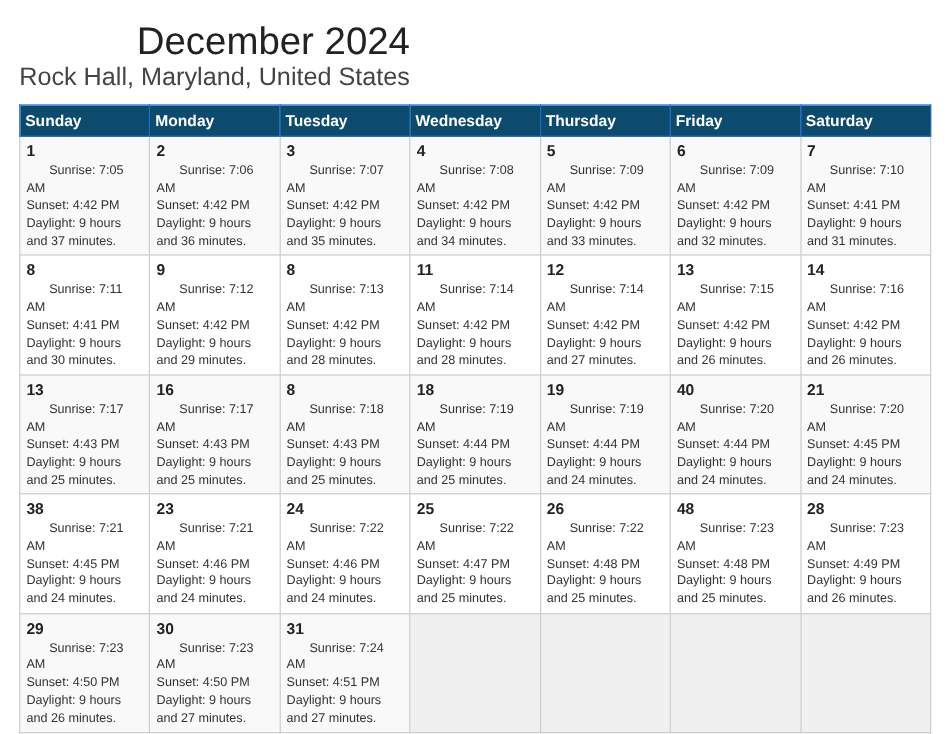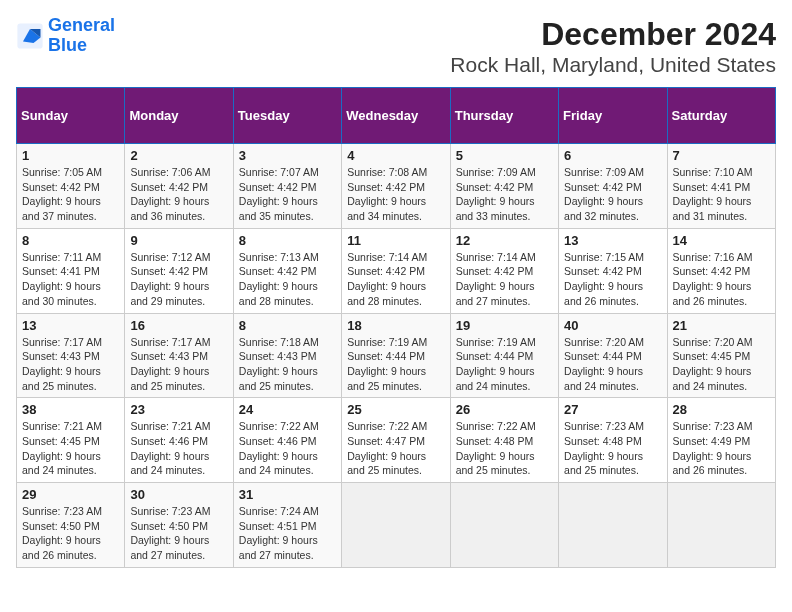--- a/index.html
+++ b/index.html
@@ -32,37 +32,37 @@
     }
     .logo-icon {
       width: 28px;
       height: 28px;
     }
     .title-block {
       text-align: right;
     }
     .title-block h1 {
       font-size: 32px;
-      font-weight: bold;
+      font-weight: normal;
       color: #222;
     }
     .title-block h2 {
       font-size: 21px;
       color: #444;
       font-weight: normal;
     }
     table {
       width: 100%;
       border-collapse: collapse;
       font-size: 11px;
     }
     thead tr th {
-      background-color: #701a75;
+      background-color: #0c4a6e;
       color: #fff;
-      padding: 20px 4px;
+      padding: 5px 4px;
       text-align: left;
       font-size: 13px;
       font-weight: bold;
       border: 1px solid #1a6cc4;
     }
     tbody tr td {
       border: 1px solid #ccc;
       vertical-align: top;
       padding: 4px 5px;
       background: #fff;
@@ -76,40 +76,30 @@
       font-size: 13px;
       font-weight: bold;
       color: #222;
       display: block;
       margin-bottom: 2px;
     }
     .day-info {
       color: #333;
       line-height: 1.4;
       font-size: 10.5px;
+      margin-left: 19px;
     }
     td.empty {
       background: #f0f0f0 !important;
     }
   </style>
 </head>
 <body>
 
 <div class="header">
-  <div class="logo">
-    <svg class="logo-icon" viewBox="0 0 40 40" xmlns="http://www.w3.org/2000/svg">
-      <rect x="2" y="2" width="36" height="36" rx="4" fill="#e8f0fe"></rect>
-      <polygon points="10,28 20,10 35,22 25,30" fill="#1a73e8"></polygon>
-      <polygon points="20,10 35,10 35,22" fill="#1557b0"></polygon>
-    </svg>
-    <div class="logo-text">
-      <div><span>General</span></div>
-      <div style="color:#1a73e8;">Blue</div>
-    </div>
-  </div>
   <div class="title-block">
     <h1>December 2024</h1>
     <h2>Rock Hall, Maryland, United States</h2>
   </div>
 </div>
 
 <table>
   <thead>
     <tr>
     <th>Sunday</th>
@@ -227,21 +217,21 @@
       </td>
         <td>
         <span class="day-number">25</span>
         <span class="day-info">Sunrise: 7:22 AM<br>Sunset: 4:47 PM<br>Daylight: 9 hours and 25 minutes.</span>
       </td>
         <td>
         <span class="day-number">26</span>
         <span class="day-info">Sunrise: 7:22 AM<br>Sunset: 4:48 PM<br>Daylight: 9 hours and 25 minutes.</span>
       </td>
         <td>
-        <span class="day-number">27</span>
+        <span class="day-number">48</span>
         <span class="day-info">Sunrise: 7:23 AM<br>Sunset: 4:48 PM<br>Daylight: 9 hours and 25 minutes.</span>
       </td>
         <td>
         <span class="day-number">28</span>
         <span class="day-info">Sunrise: 7:23 AM<br>Sunset: 4:49 PM<br>Daylight: 9 hours and 26 minutes.</span>
       </td>
       </tr>
       <tr>
         <td>
         <span class="day-number">29</span>

